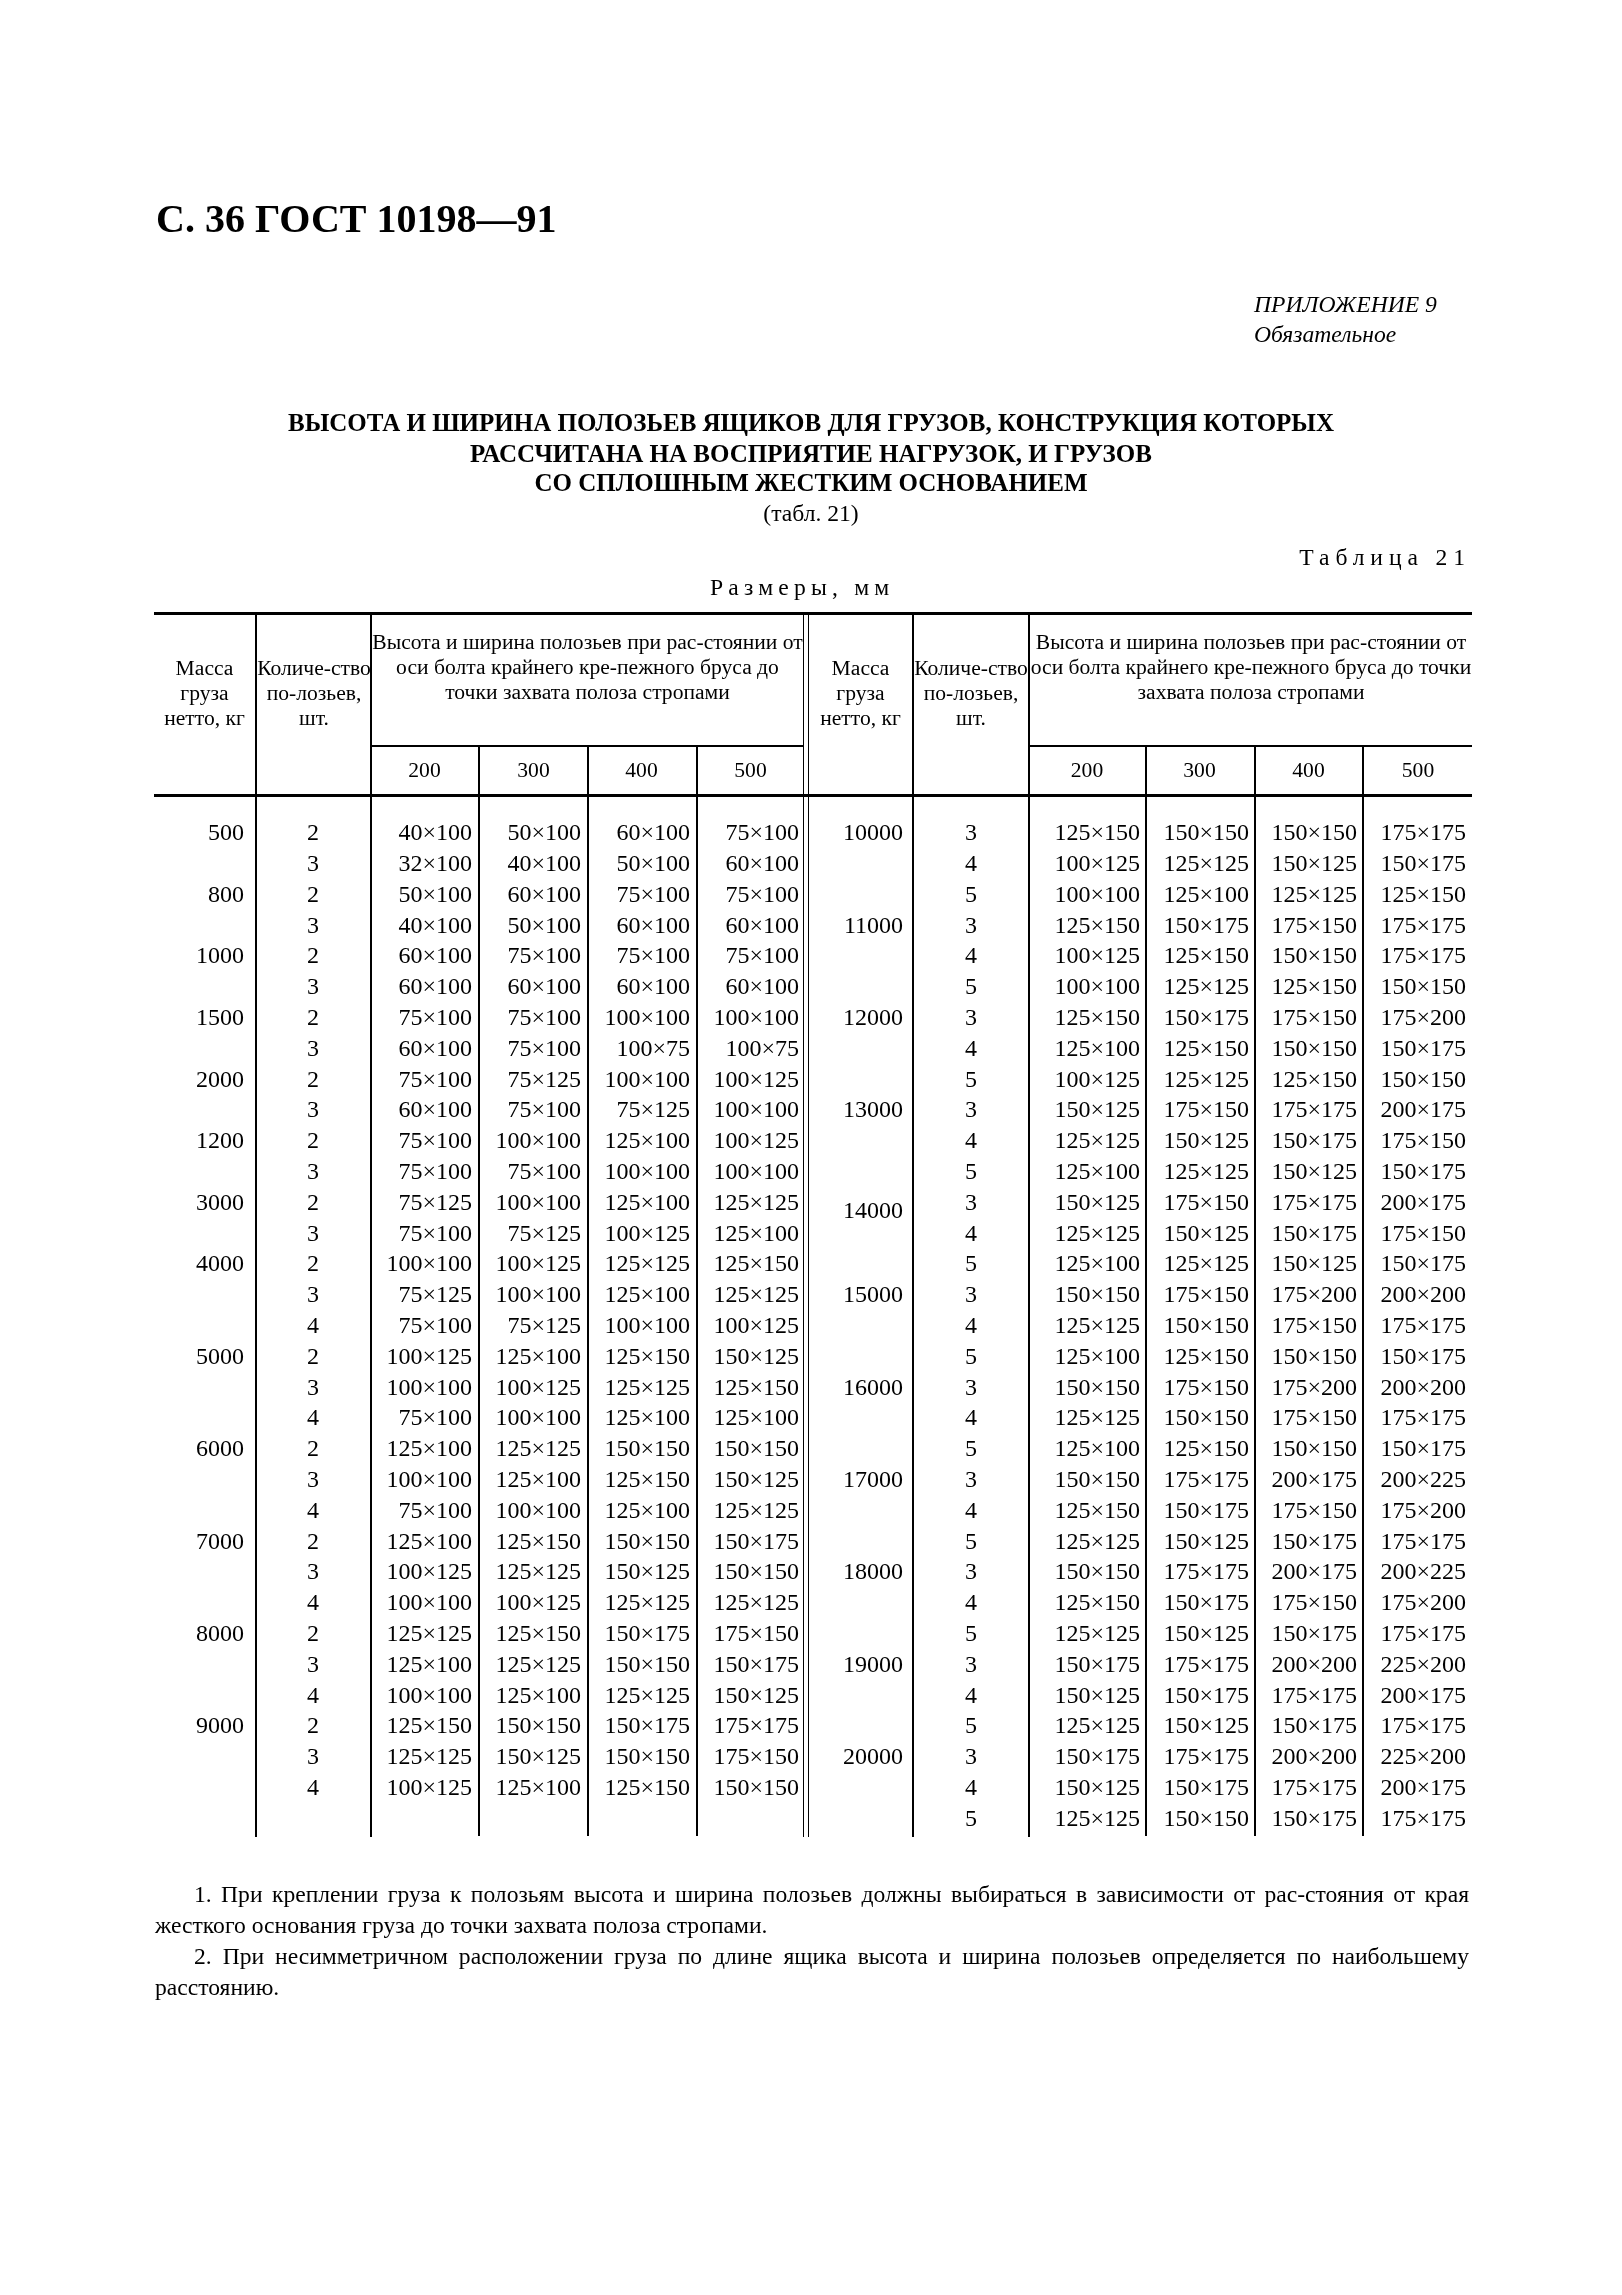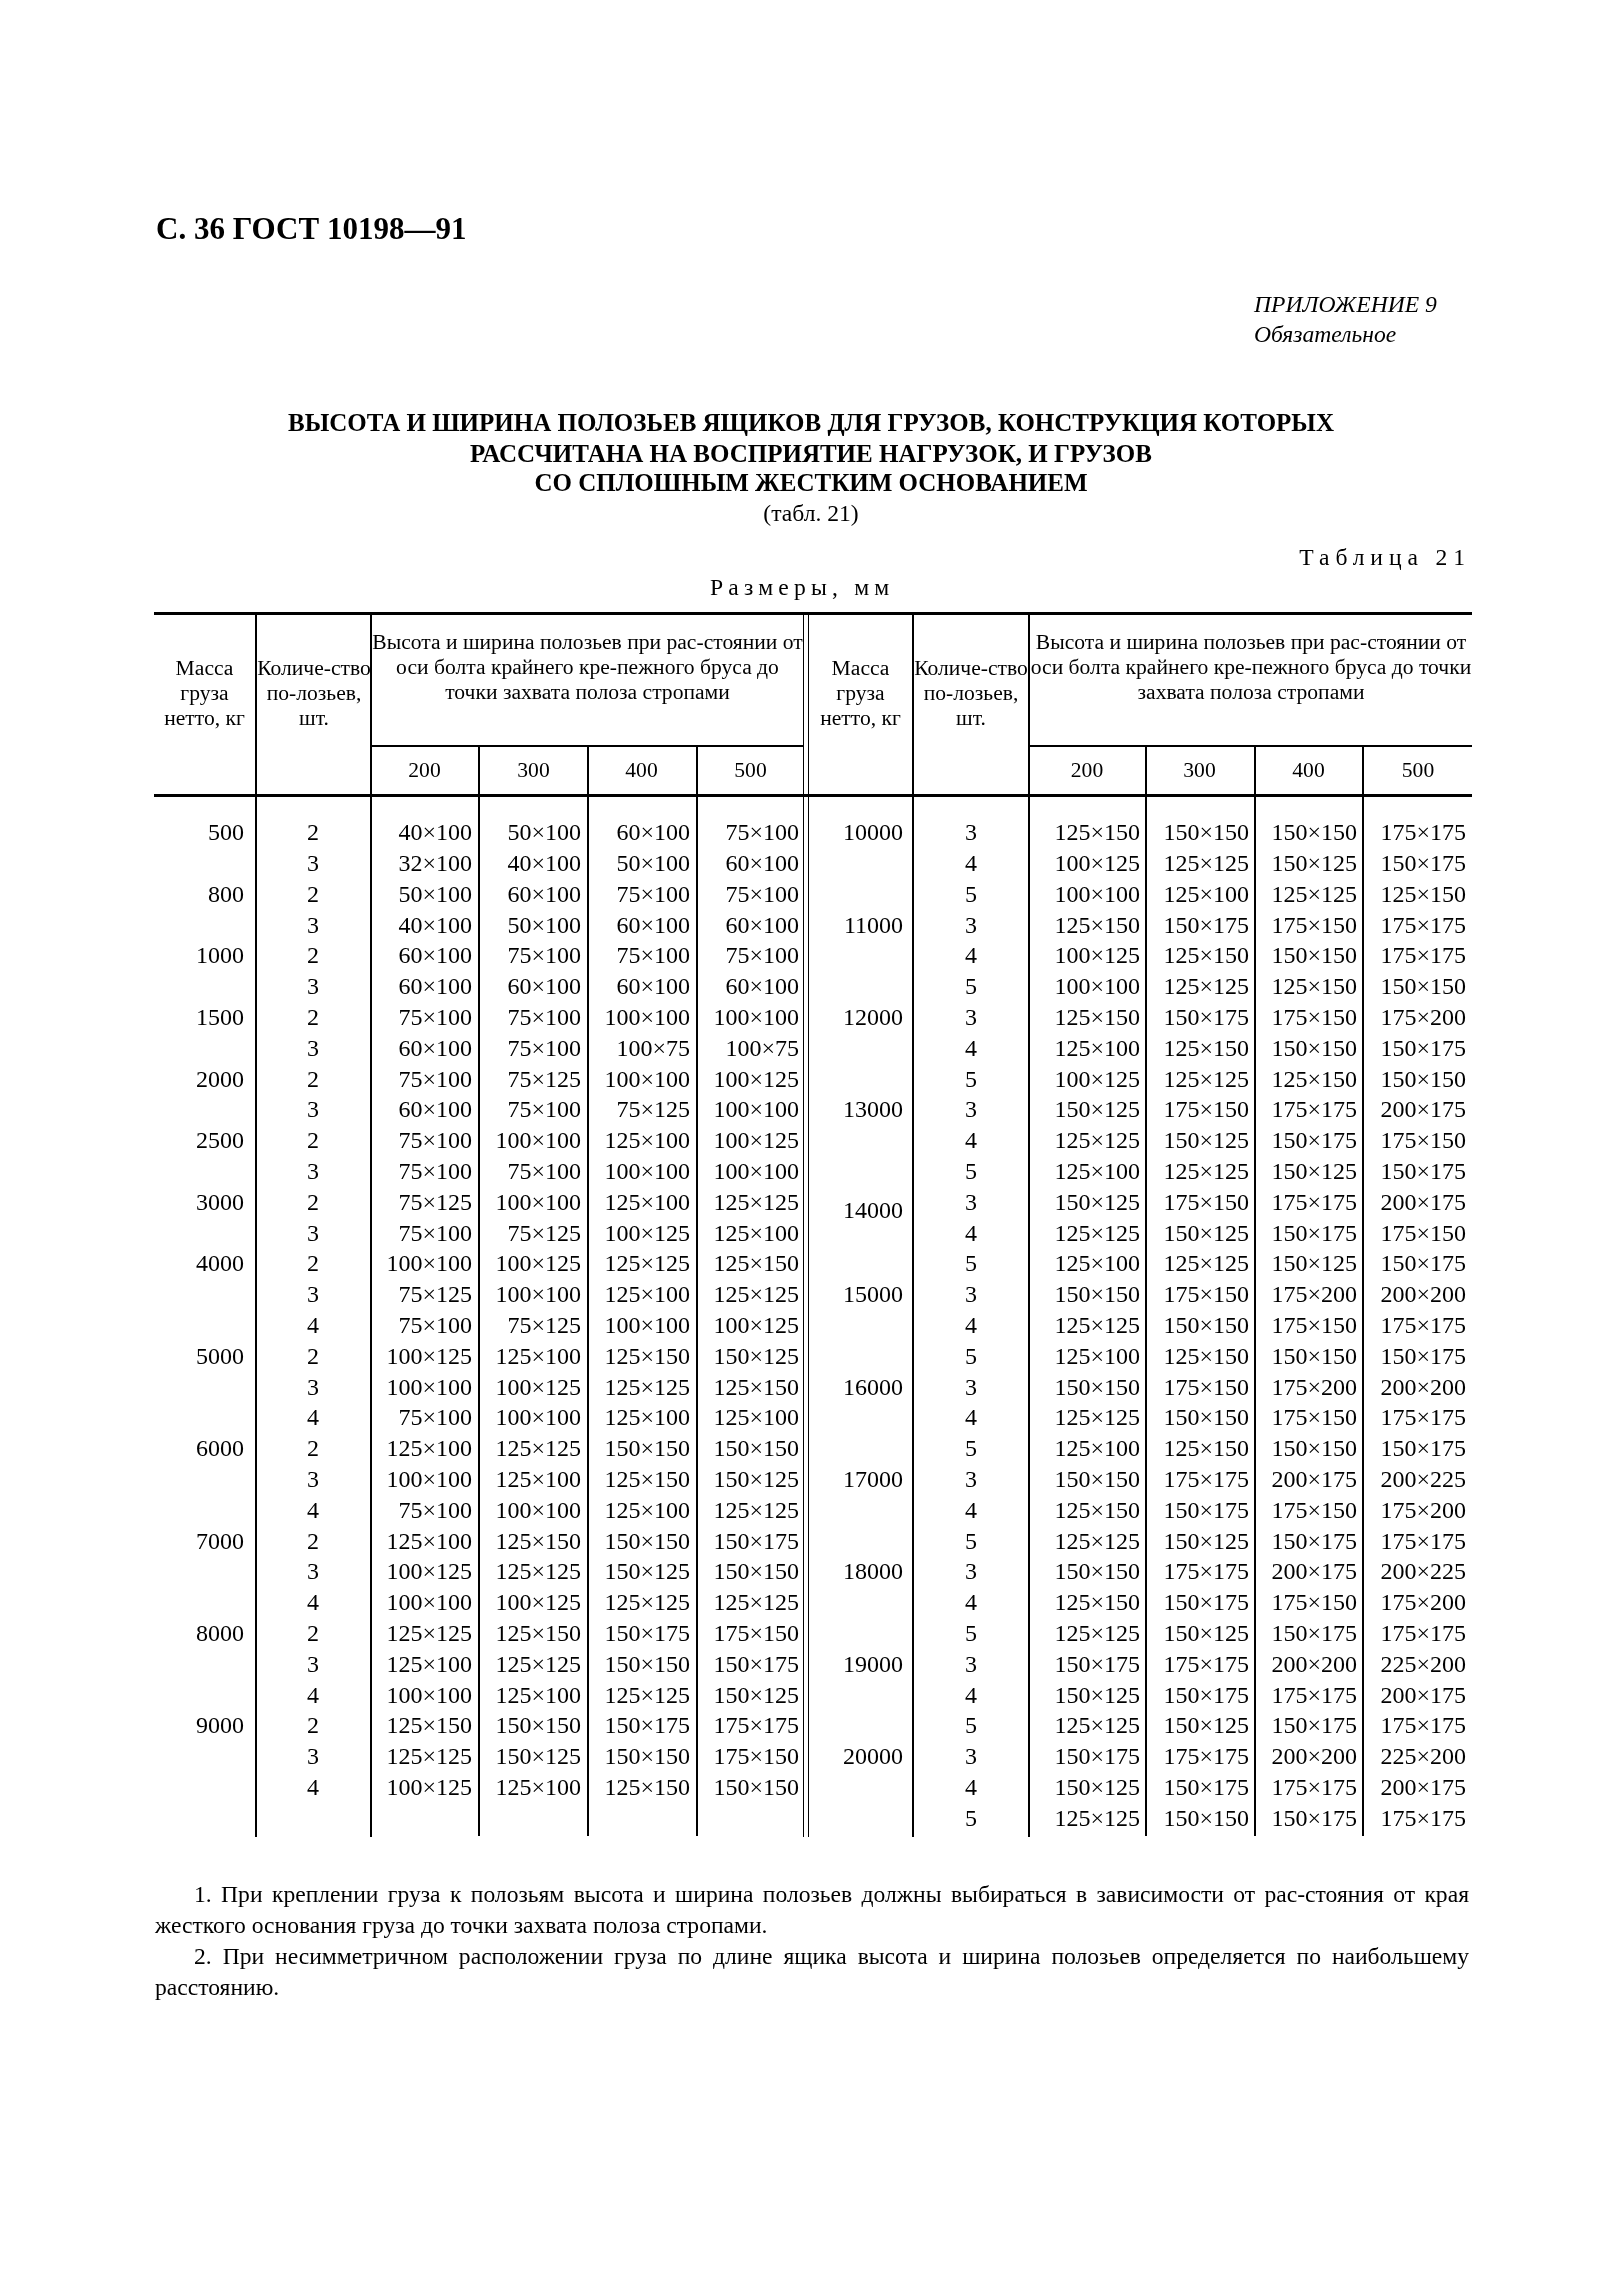--- a/index.html
+++ b/index.html
@@ -1,19 +1,19 @@
 <!DOCTYPE html>
 <html style="font-size:10.5px"><head>
 <meta charset="utf-8">
 <style>
   html, body { margin: 0; padding: 0; background: #ffffff; }
   body { width: 1622px; height: 2295px; position: relative; overflow: hidden;
          font-family: "Liberation Serif", "DejaVu Serif", serif; color: #000; }
   .abs { position: absolute; white-space: nowrap; }
-  .page-header { left: 156px; top: 211px; font-size: 31px; font-weight: bold; letter-spacing: 0px; }
+  .page-header { left: 156px; top: 195px; font-size: 40px; font-weight: bold; letter-spacing: 0px; }
   .appendix { left: 1254px; top: 291px; font-size: 23.6px; font-style: italic; }
   .appendix-sub { left: 1254px; top: 321px; font-size: 23.6px; font-style: italic; }
   .title { left: 0; width: 1622px; text-align: center; font-weight: bold; font-size: 25px; }
   .title-ref { left: 0; width: 1622px; text-align: center; font-size: 23.6px; }
   .table-label { right: 151px; top: 544px; font-size: 23.6px; letter-spacing: 5.9px; }
   .sizes-label { left: 710px; top: 574px; font-size: 23.6px; letter-spacing: 5.2px; }
 
   .hline { position: absolute; background: #000; }
   .vline { position: absolute; background: #000; width: 2px; }
 
@@ -134,21 +134,21 @@
       <div class="cell dim" style="left: 371px; width: 101px; top: 1064px;">75×100</div>
       <div class="cell dim" style="left: 479px; width: 102px; top: 1064px;">75×125</div>
       <div class="cell dim" style="left: 588px; width: 102px; top: 1064px;">100×100</div>
       <div class="cell dim" style="left: 696px; width: 103px; top: 1064px;">100×125</div>
       <div class="cell mass" style="left: 154px; width: 90px; top: 1094px;"></div>
       <div class="cell count" style="left: 255px; width: 116px; top: 1094px;">3</div>
       <div class="cell dim" style="left: 371px; width: 101px; top: 1094px;">60×100</div>
       <div class="cell dim" style="left: 479px; width: 102px; top: 1094px;">75×100</div>
       <div class="cell dim" style="left: 588px; width: 102px; top: 1094px;">75×125</div>
       <div class="cell dim" style="left: 696px; width: 103px; top: 1094px;">100×100</div>
-      <div class="cell mass" style="left: 154px; width: 90px; top: 1125px;">2500</div>
+      <div class="cell mass" style="left: 154px; width: 90px; top: 1125px;">1200</div>
       <div class="cell count" style="left: 255px; width: 116px; top: 1125px;">2</div>
       <div class="cell dim" style="left: 371px; width: 101px; top: 1125px;">75×100</div>
       <div class="cell dim" style="left: 479px; width: 102px; top: 1125px;">100×100</div>
       <div class="cell dim" style="left: 588px; width: 102px; top: 1125px;">125×100</div>
       <div class="cell dim" style="left: 696px; width: 103px; top: 1125px;">100×125</div>
       <div class="cell mass" style="left: 154px; width: 90px; top: 1156px;"></div>
       <div class="cell count" style="left: 255px; width: 116px; top: 1156px;">3</div>
       <div class="cell dim" style="left: 371px; width: 101px; top: 1156px;">75×100</div>
       <div class="cell dim" style="left: 479px; width: 102px; top: 1156px;">75×100</div>
       <div class="cell dim" style="left: 588px; width: 102px; top: 1156px;">100×100</div>

